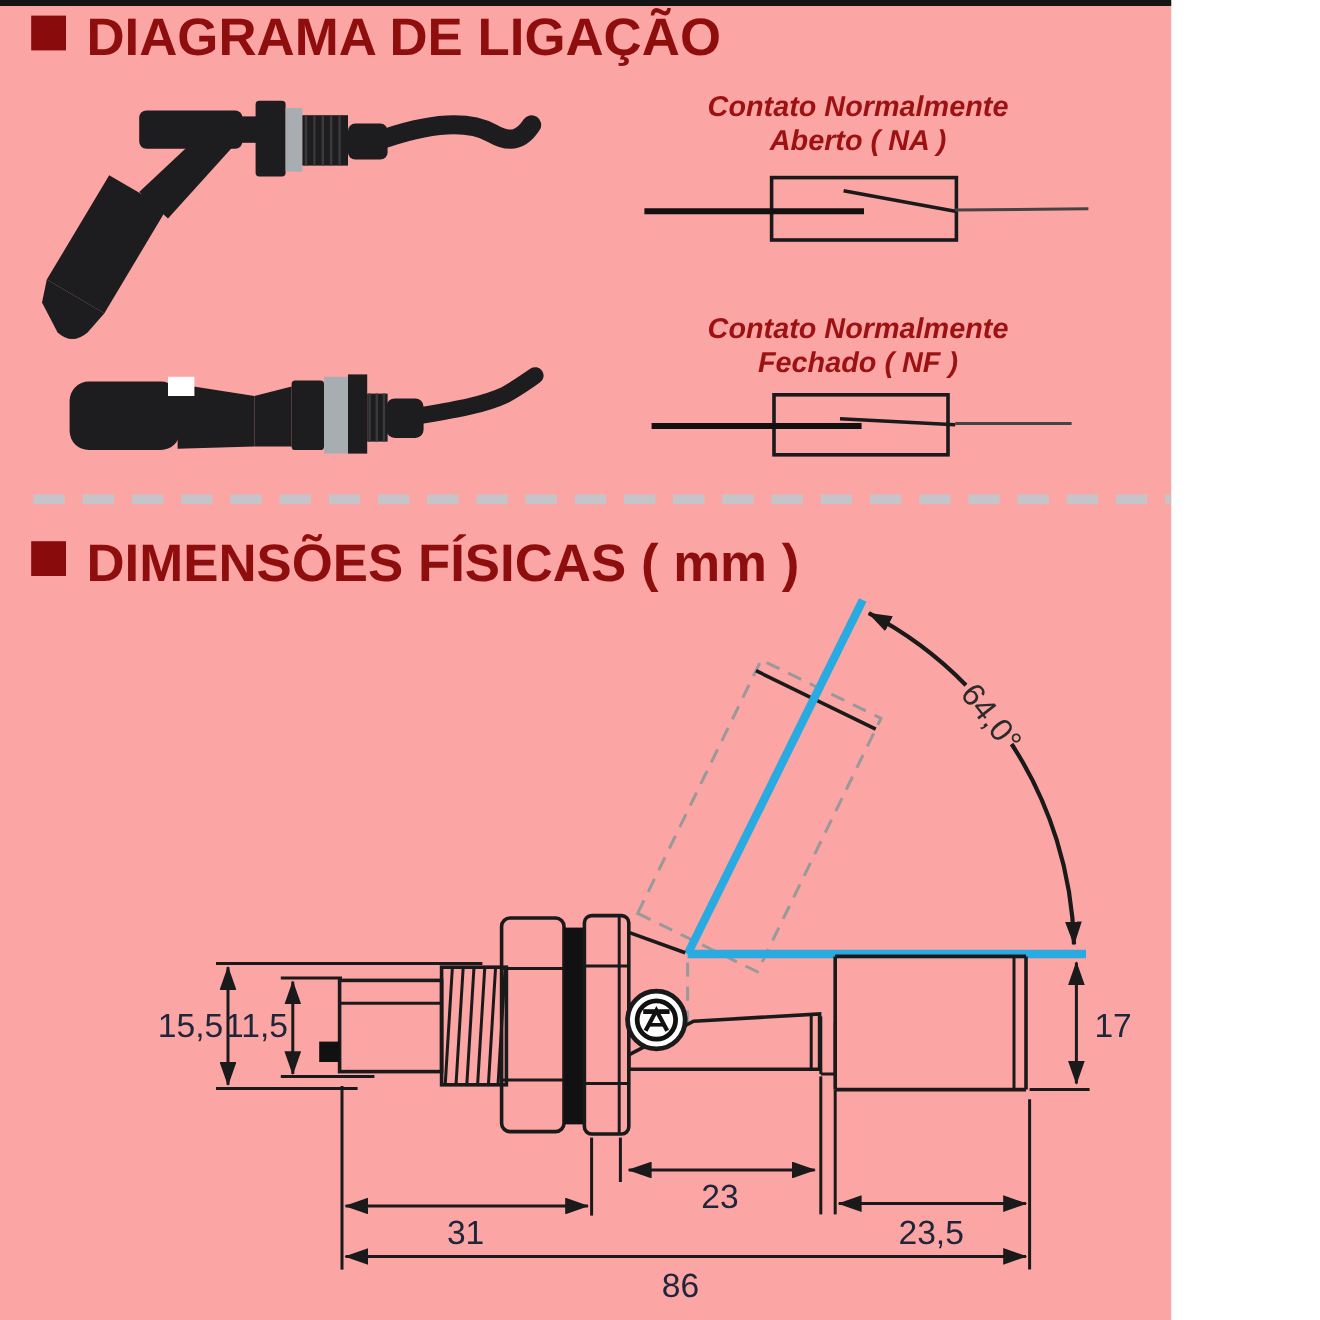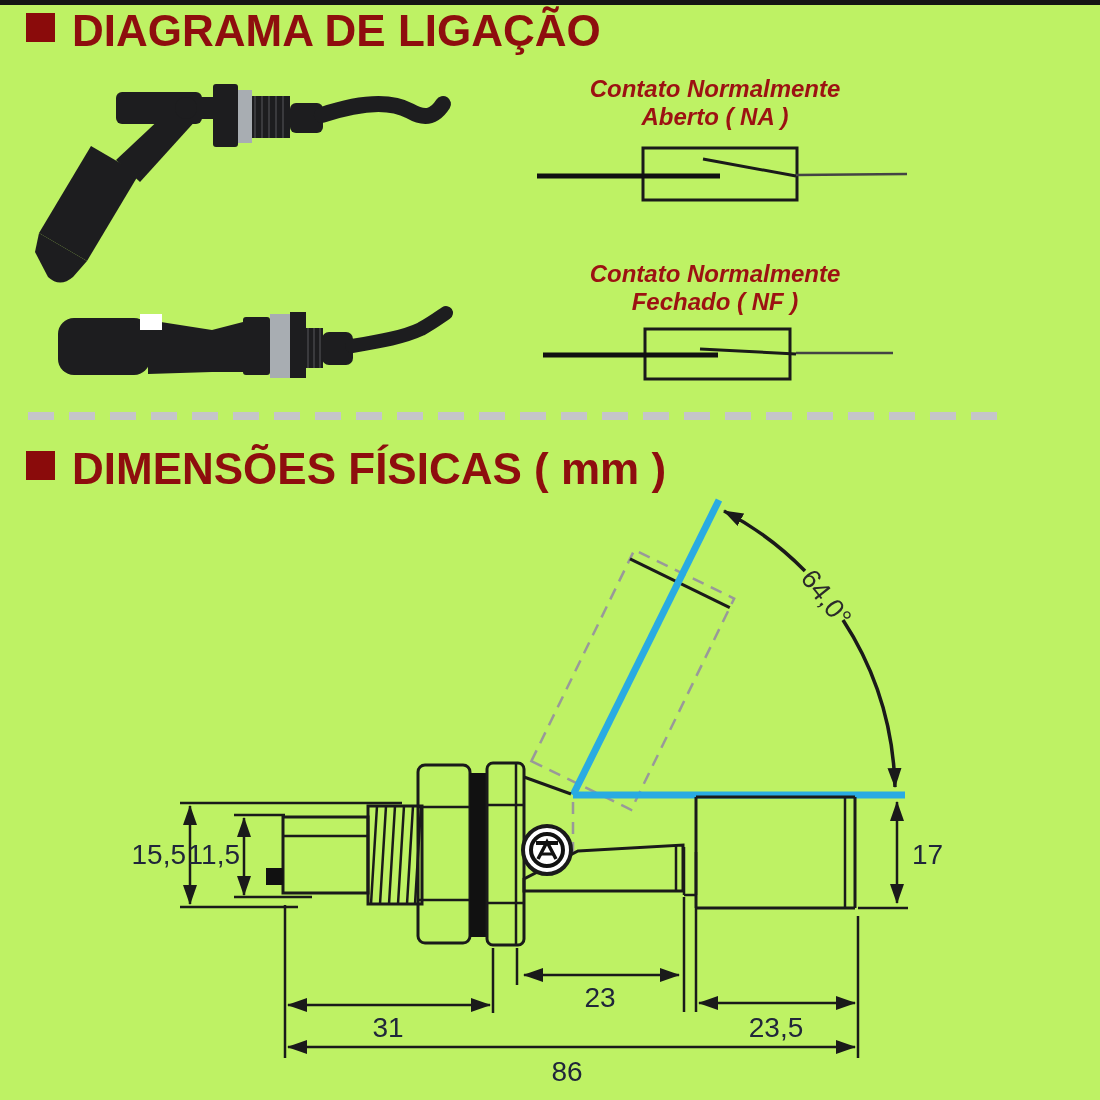--- a/index.html
+++ b/index.html
@@ -1,16 +1,16 @@
 <!DOCTYPE html>
 <html><head>
 <meta charset="utf-8">
 <style>
   html,body{margin:0;padding:0;background:#ffffff;}
-  #page{position:relative;width:1100px;height:1100px;background:#bef264;overflow:hidden;
+  #page{position:relative;width:976px;height:1100px;background:#fca5a5;overflow:hidden;
         font-family:"Liberation Sans",sans-serif;text-decoration:underline;}
   svg{display:block;}
   .sec-title{font-family:"Liberation Sans",sans-serif;font-weight:700;font-size:44px;fill:#8e0e0e;}
   .contact-label{font-family:"Liberation Sans",sans-serif;font-weight:700;font-style:italic;
                  font-size:24px;fill:#9c1212;text-anchor:middle;}
   .dim-text{font-family:"Liberation Sans",sans-serif;font-weight:400;font-size:28px;fill:#20263a;}
   .angle-text{font-family:"Liberation Sans",sans-serif;font-weight:400;font-size:27px;fill:#2b2b2b;}
   .thin{stroke:#1a1a1a;stroke-width:2.5;fill:none;}
   .body-line{stroke:#1a1a1a;stroke-width:3;fill:none;}
   .dashedg{stroke:#999999;stroke-width:2.5;fill:none;stroke-dasharray:12 8;}

